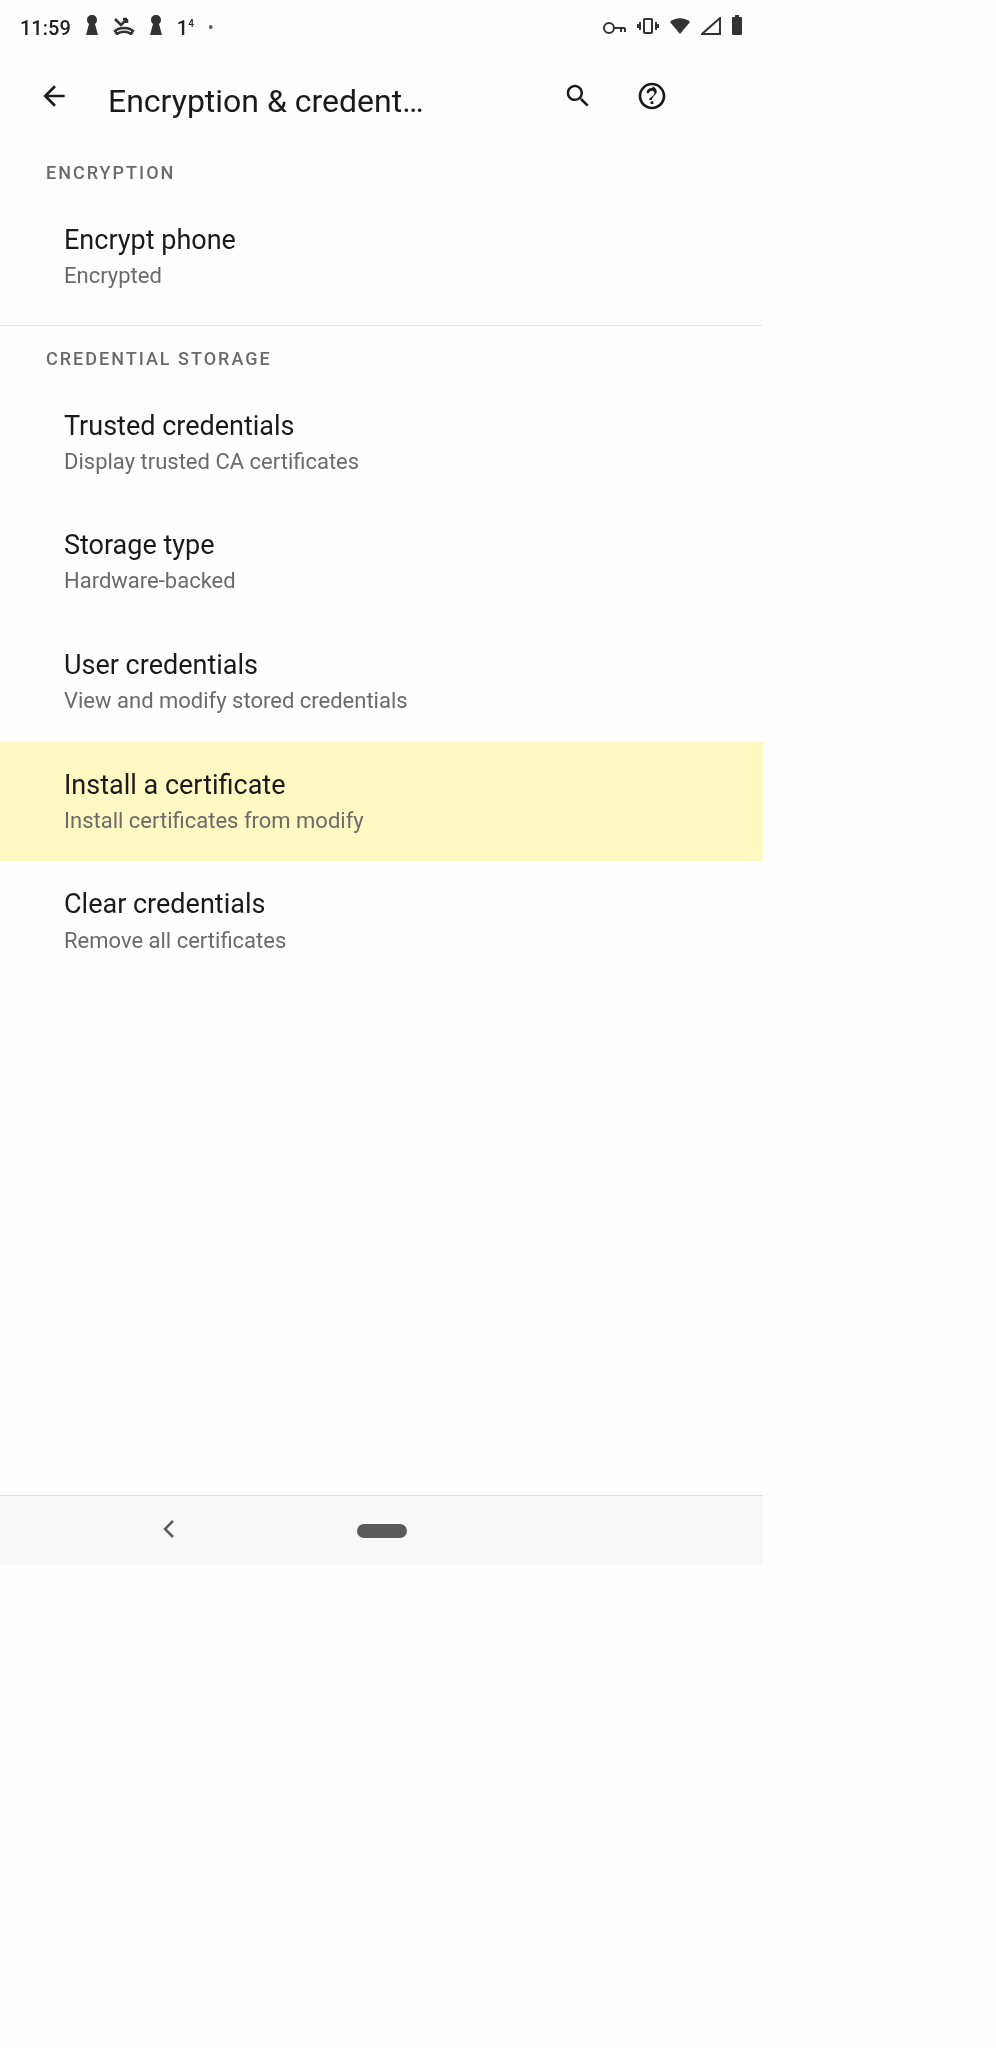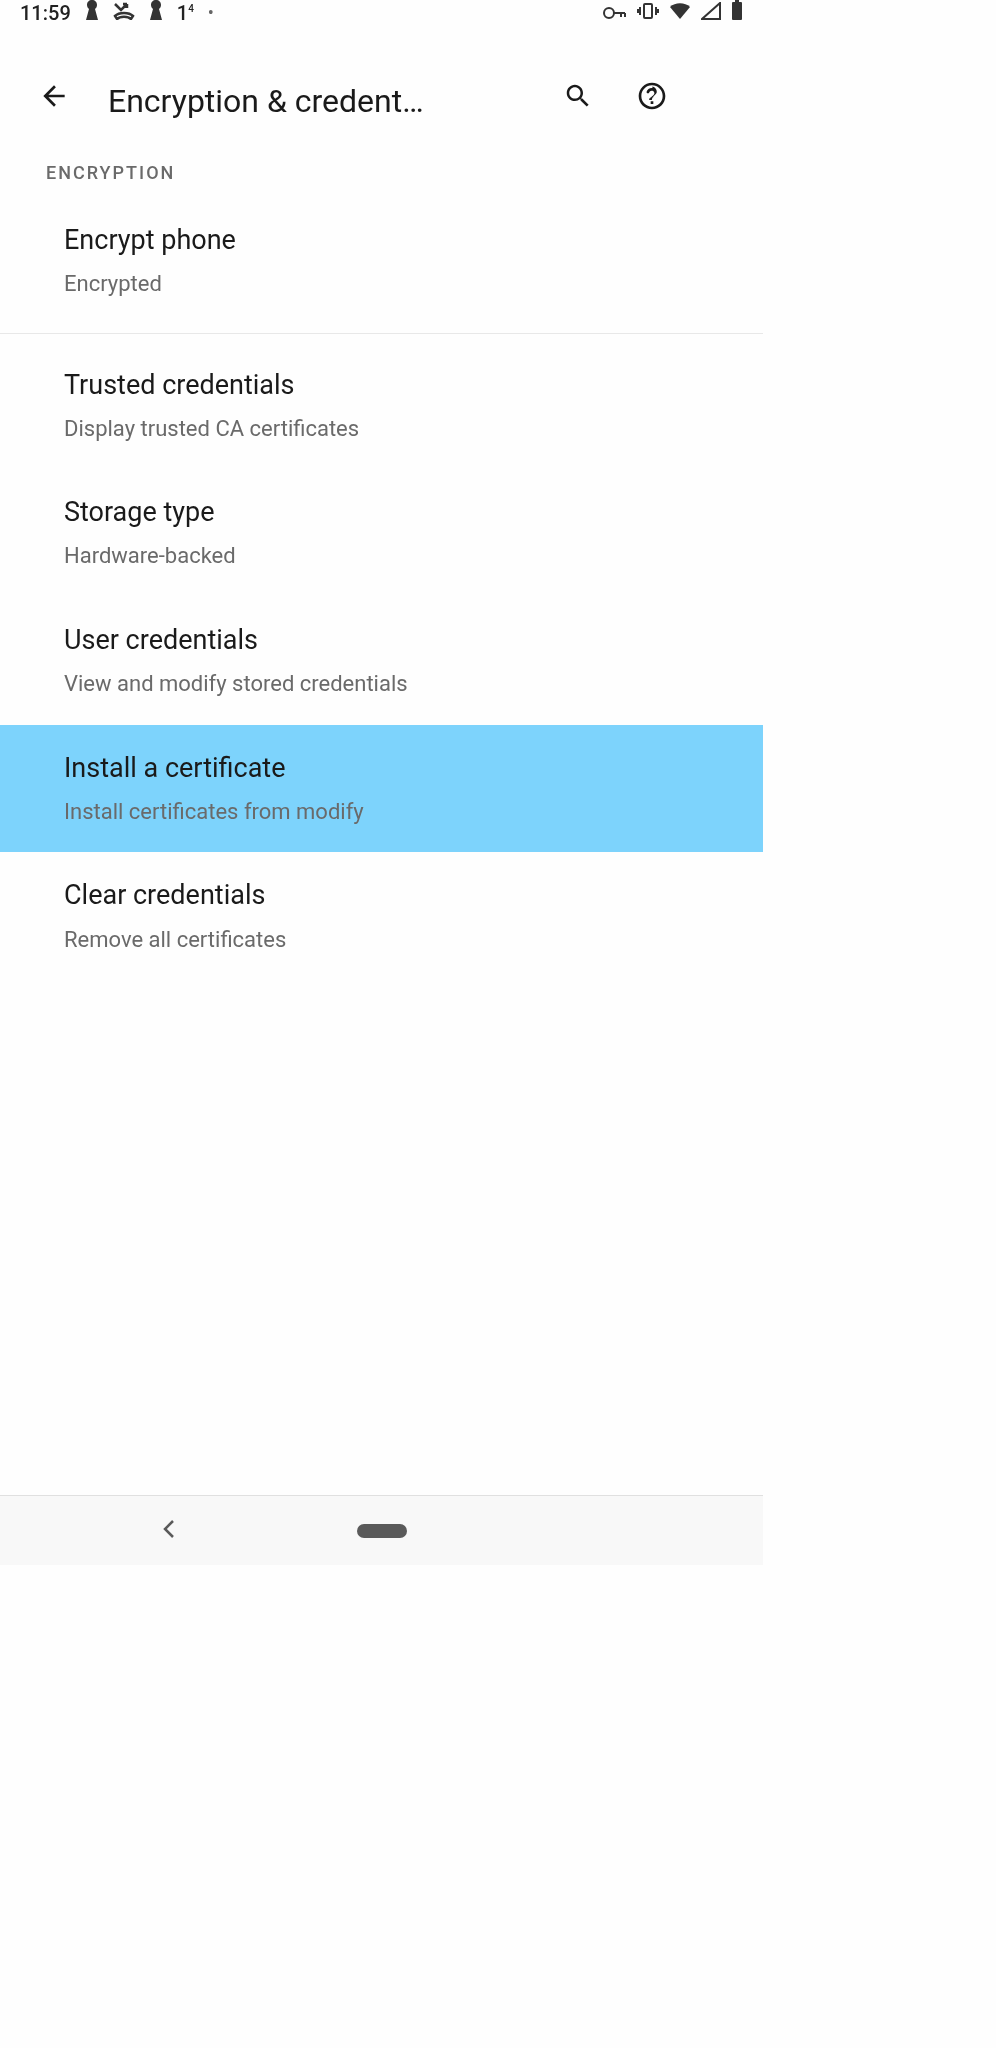--- a/index.html
+++ b/index.html
@@ -11,21 +11,21 @@
       width: 763px;
       height: 1565px;
       background: #fefefe;
       font-family: Roboto, -apple-system, BlinkMacSystemFont, sans-serif;
       overflow: hidden;
       position: relative;
     }
     .status-bar {
       height: 40px;
       display: flex;
-      align-items: flex-start;
+      align-items: flex-end;
       justify-content: space-between;
       padding: 0 20px;
       font-size: 20px;
       color: #222;
     }
     .status-left {
       display: flex;
       align-items: center;
       gap: 14px;
     }
@@ -84,32 +84,32 @@
       color: #6a6a6a;
       letter-spacing: 2px;
       padding: 14px 46px;
     }
     .list-item {
       padding: 26px 46px 26px 64px;
       cursor: pointer;
       background: transparent;
     }
     .list-item.highlighted {
-      background: #7dd3fc;
+      background: #fef9c3;
     }
     .item-title {
       font-size: 27px;
       color: #1a1a1a;
       font-weight: 400;
       line-height: 1.3;
     }
     .item-subtitle {
       font-size: 22px;
       color: #6a6a6a;
-      margin-top: 12px;
+      margin-top: 4px;
       line-height: 1.3;
     }
     .divider {
       height: 1px;
       background: #e8e8e8;
       margin: 8px 0;
     }
     .nav-bar {
       position: absolute;
       bottom: 0;
@@ -213,20 +213,21 @@
 <div class="content">
   <div class="section-header">ENCRYPTION</div>
 
   <div class="list-item">
     <div class="item-title">Encrypt phone</div>
     <div class="item-subtitle">Encrypted</div>
   </div>
 
   <div class="divider"></div>
 
+  <div class="section-header">CREDENTIAL STORAGE</div>
 
   <div class="list-item">
     <div class="item-title">Trusted credentials</div>
     <div class="item-subtitle">Display trusted CA certificates</div>
   </div>
 
   <div class="list-item">
     <div class="item-title">Storage type</div>
     <div class="item-subtitle">Hardware-backed</div>
   </div>

